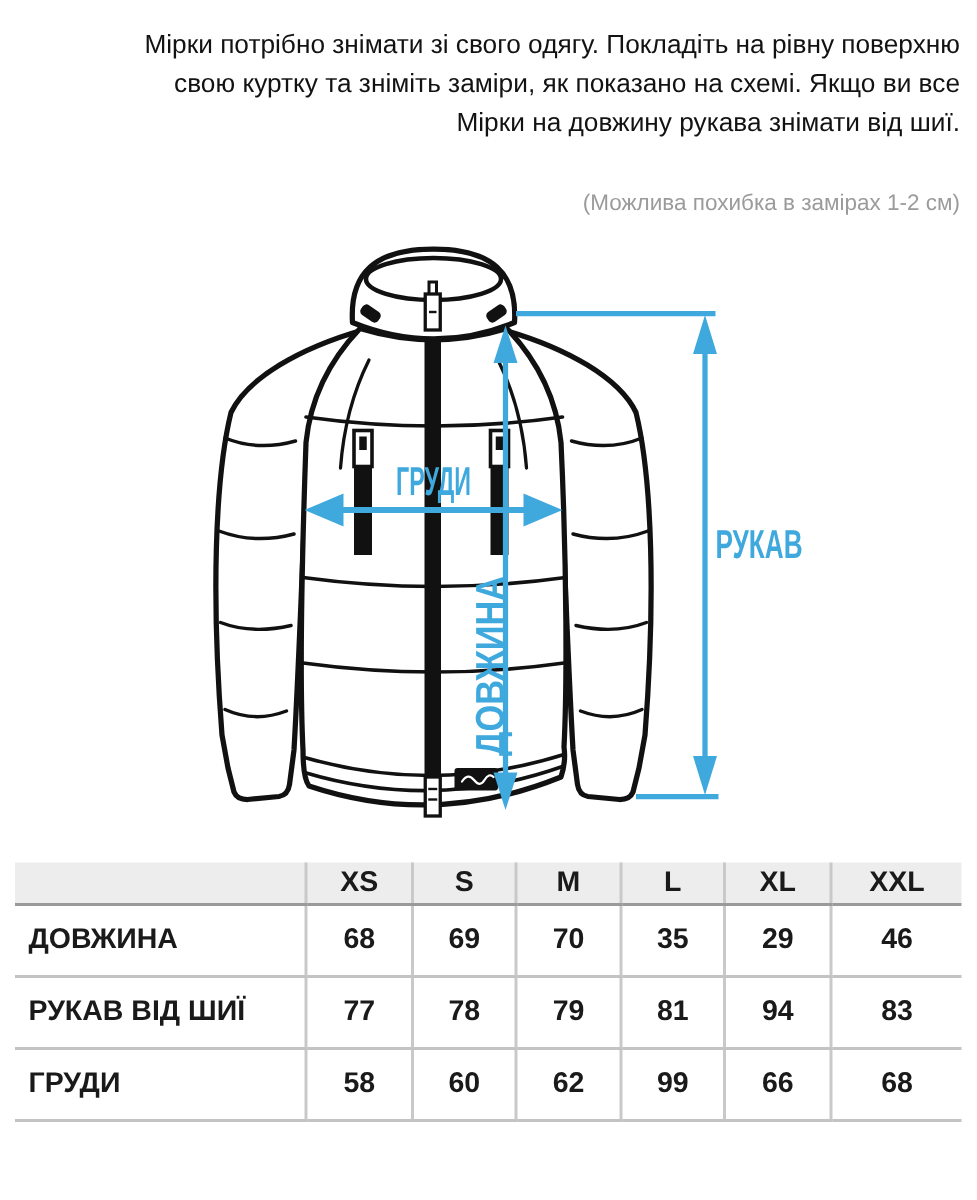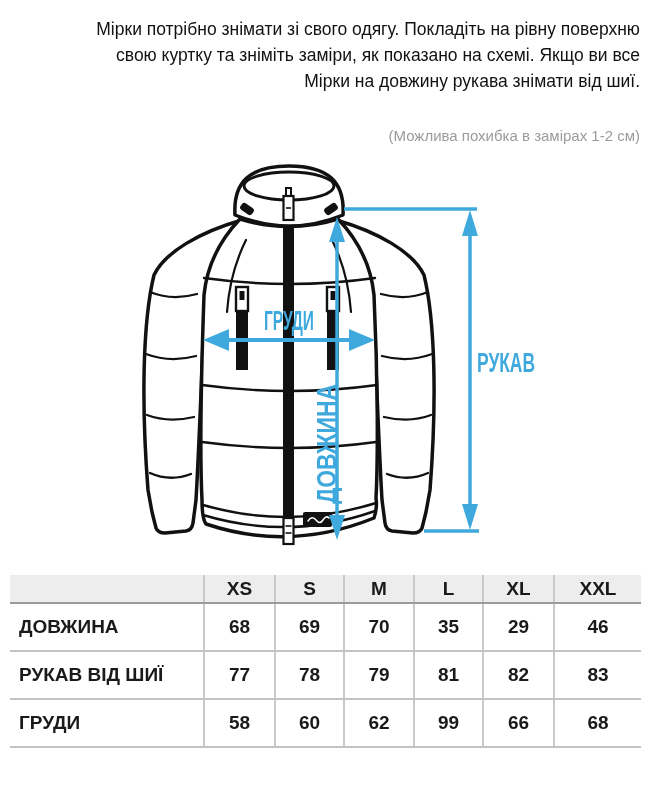--- a/index.html
+++ b/index.html
@@ -190,21 +190,21 @@
       <td>35</td>
       <td>29</td>
       <td>46</td>
     </tr>
     <tr>
       <th>РУКАВ ВІД ШИЇ</th>
       <td>77</td>
       <td>78</td>
       <td>79</td>
       <td>81</td>
-      <td>82</td>
+      <td>94</td>
       <td>83</td>
     </tr>
     <tr>
       <th>ГРУДИ</th>
       <td>58</td>
       <td>60</td>
       <td>62</td>
       <td>99</td>
       <td>66</td>
       <td>68</td>

